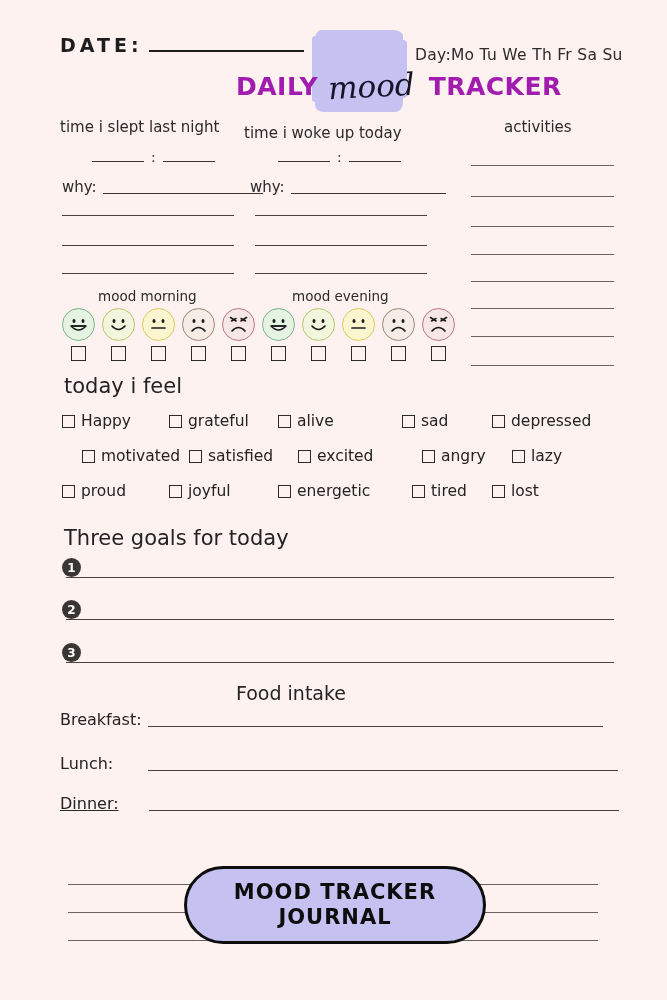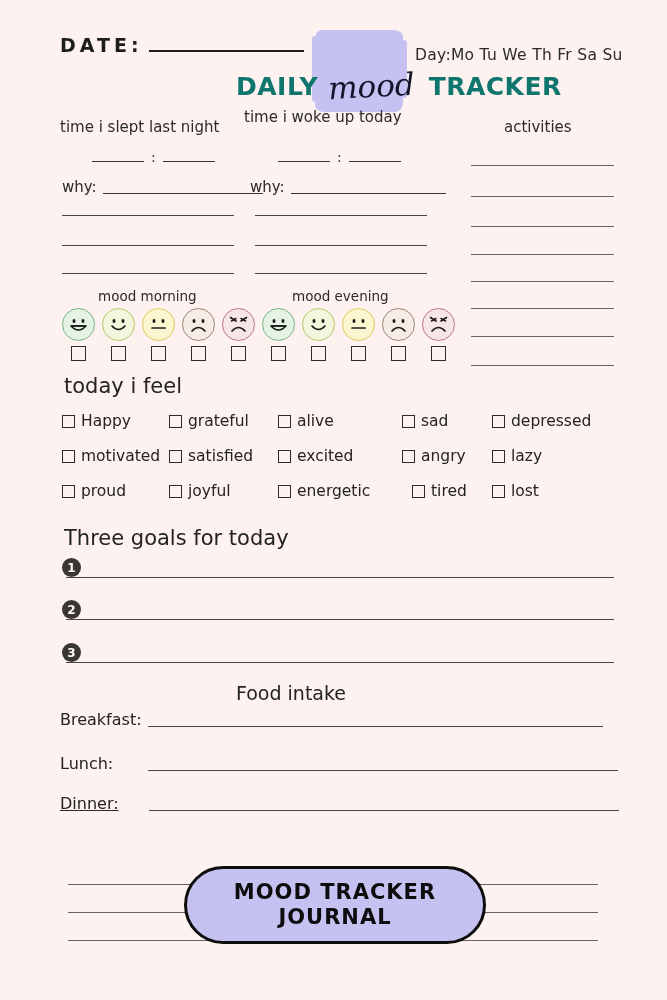--- a/index.html
+++ b/index.html
@@ -36,21 +36,21 @@
     background:#c5c2f2;border-radius:4px;
   }
   .brush:after{
     content:"";position:absolute;right:-4px;top:10px;width:7px;height:58px;
     background:#c5c2f2;border-radius:4px;
   }
 
   .title{position:absolute;left:236px;top:68px;display:flex;align-items:center;}
   .title-daily,.title-tracker{
     font-family:"DejaVu Sans", sans-serif;
-    font-weight:bold;font-size:25px;letter-spacing:0.5px;color:#0f766e;
+    font-weight:bold;font-size:25px;letter-spacing:0.5px;color:#a21caf;
   }
   .title-mood{
     font-family:"DejaVu Serif", serif;
     font-style:italic;font-size:31px;color:#14142b;
     margin:0 6px 0 10px;position:relative;z-index:3;
     transform:rotate(-3deg);
   }
   .title-tracker{margin-left:8px;}
 
   .day-row{
@@ -146,21 +146,21 @@
     <span class="time-blank"></span>
   </div>
   <div class="why" style="left:62px;top:180px;">
     <span class="why-label">why:</span>
     <span class="why-line" style="width:160px;"></span>
   </div>
   <div class="rule" style="position:absolute;left:62px;top:215px;width:172px;"></div>
   <div class="rule" style="position:absolute;left:62px;top:245px;width:172px;"></div>
   <div class="rule" style="position:absolute;left:62px;top:273px;width:172px;"></div>
 
-  <div class="col-head" style="left:244px;top:108px;">time i woke up today</div>
+  <div class="col-head" style="left:244px;top:124px;">time i woke up today</div>
   <div class="time-field" style="left:278px;top:152px;">
     <span class="time-blank"></span>
     <span class="time-colon">:</span>
     <span class="time-blank"></span>
   </div>
   <div class="why" style="left:250px;top:180px;">
     <span class="why-label">why:</span>
     <span class="why-line" style="width:155px;"></span>
   </div>
   <div class="rule" style="position:absolute;left:255px;top:215px;width:172px;"></div>
@@ -310,21 +310,21 @@
         </div>
         <div class="feel-item" style="position: absolute; left: 340px;">
           <span class="cb"></span>
           <span class="feel-label">sad</span>
         </div>
         <div class="feel-item" style="position: absolute; left: 430px;">
           <span class="cb"></span>
           <span class="feel-label">depressed</span>
         </div>
       </div>
-      <div class="feel-row" style="position: relative; height: 18px;">
+      <div class="feel-row" style="position: relative; height: 18px; margin-left: 20px;">
         <div class="feel-item" style="position: absolute; left: 0px;">
           <span class="cb"></span>
           <span class="feel-label">motivated</span>
         </div>
         <div class="feel-item" style="position: absolute; left: 107px;">
           <span class="cb"></span>
           <span class="feel-label">satisfied</span>
         </div>
         <div class="feel-item" style="position: absolute; left: 216px;">
           <span class="cb"></span>

